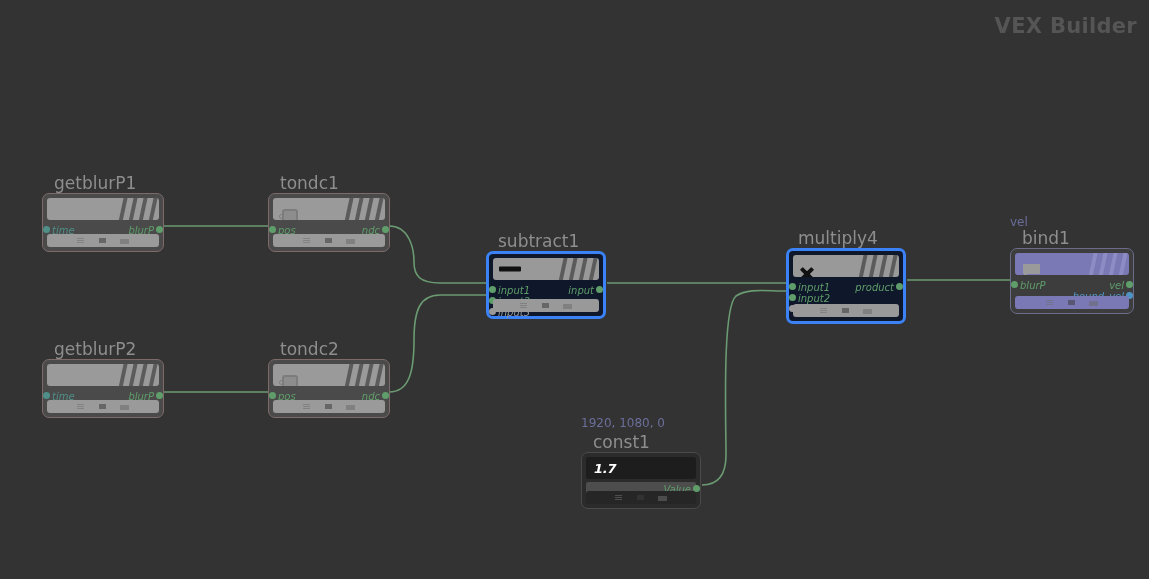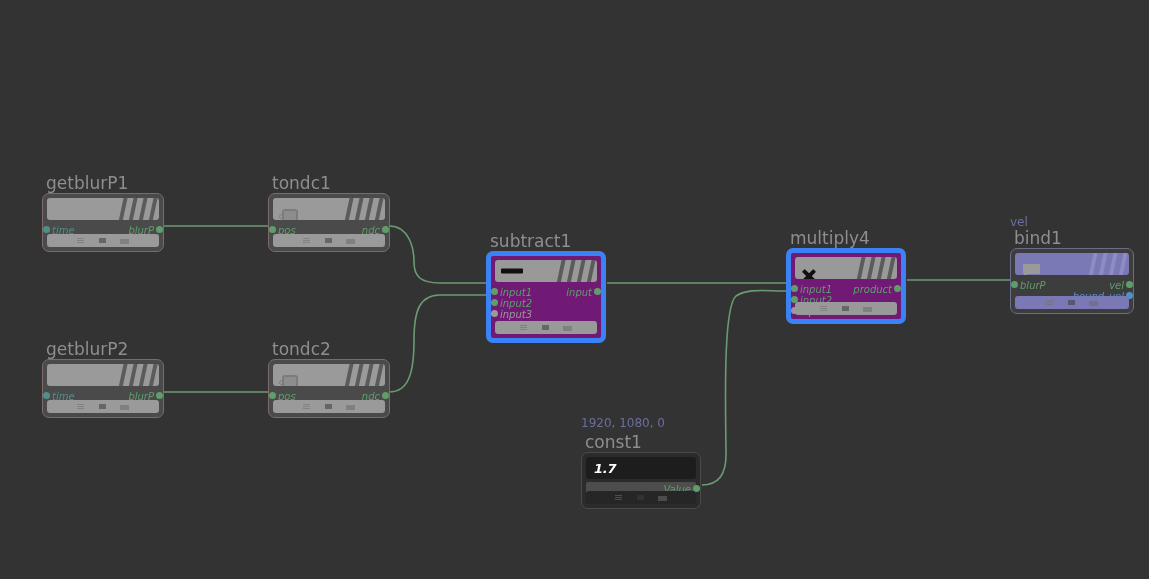--- a/index.html
+++ b/index.html
@@ -19,21 +19,21 @@
     letter-spacing:.3px;
     font-family:"DejaVu Sans","Liberation Sans",sans-serif;
   }
 
   
   #wires{position:absolute;left:0;top:0;width:1149px;height:579px;pointer-events:none;}
 
   
   .node{position:absolute;}
   .node-label{
-    position:absolute;left:4px;bottom:100%;
+    position:absolute;left:12px;bottom:100%;
     color:#8e8e8e;font-size:17px;line-height:19px;
     white-space:nowrap;
   }
   .node-sublabel{
     position:absolute;left:0;
     color:#6a6f9b;font-size:12px;line-height:14px;
     white-space:nowrap;
   }
   .node-box{
     position:relative;width:100%;height:100%;
@@ -75,21 +75,21 @@
       linear-gradient(#6f6f6f,#6f6f6f) 0 4px/7px 1px no-repeat;}
   .fi-sq{width:7px;height:5px;background:#3c3c3c;}
   .fi-dash{width:9px;height:3px;margin-top:1px;background:#6b6b6b;}
 
   
   .skin-gray .node-box{background:#4a4a4a;border:1px solid #7d6a6a;}
   .skin-gray .hdr{background:#9a9a9a;}
   .skin-gray .ftr{background:#9a9a9a;}
 
   
-  .skin-dark .node-box{background:#701a75;border:5px solid #3b82f6;padding-left:36px;}
+  .skin-dark .node-box{background:#0f172a;border:3px solid #3b82f6;padding-left:36px;}
   .skin-dark .hdr{background:#999999;}
   .skin-dark .ftr{background:#999999;}
 
   
   .skin-purple .node-box{background:#3d3d3d;border:1px solid #6b6b8a;}
   .skin-purple .hdr{background:#7b79b5;}
   .skin-purple .ftr{background:#7b79b5;}
   .skin-purple .hdr .stripes i{background:#8e8cc4;}
 
   
@@ -119,20 +119,21 @@
   .ic-sq .n{position:absolute;left:0;top:5px;width:3px;height:3px;border:1px solid #7c7c7c;border-radius:50%;}
   .ic-bubble{width:20px;height:15px;position:relative;}
   .ic-bubble .b{position:absolute;left:2px;top:0;width:17px;height:10px;background:#9a9a9a;border-radius:1px;}
   .ic-bubble .t{position:absolute;left:3px;top:9px;width:0;height:0;border-left:4px solid #9a9a9a;border-bottom:6px solid transparent;}
 </style>
 </head>
 <body>
 
 <div id="canvas">
 
+  <div class="app-title">VEX Builder</div>
 
   <svg id="wires" viewBox="0 0 1149 579" xmlns="http://www.w3.org/2000/svg">
       <path d="M163,226 L268,226" fill="none" stroke="#6b9b72" stroke-width="1.6"></path>
       <path d="M163,392 L268,392" fill="none" stroke="#6b9b72" stroke-width="1.6"></path>
       <path d="M389,226 C409,226 414,248 414,262 C414,276 420,283 440,283 L486,283" fill="none" stroke="#6b9b72" stroke-width="1.6"></path>
       <path d="M389,392 C409,392 414,372 414,340 C414,310 420,295 440,295 L486,295" fill="none" stroke="#6b9b72" stroke-width="1.6"></path>
       <path d="M607,283 L786,283" fill="none" stroke="#6b9b72" stroke-width="1.6"></path>
       <path d="M702,485 C716,485 726,478 726,455 C726,420 722,308 736,296 C748,288 765,291 786,291" fill="none" stroke="#6b9b72" stroke-width="1.6"></path>
       <path d="M907,280 L1010,280" fill="none" stroke="#6b9b72" stroke-width="1.6"></path>
     </svg>
@@ -207,21 +208,21 @@
             </span></div>
           <div class="port in" style="top:31px"><span class="dot" style="background:#5f9e6a"></span><span class="lbl" style="color:#5f9e6a">pos</span></div>
           <div class="port out" style="top:31px"><span class="lbl" style="color:#5f9e6a">ndc</span><span class="dot" style="background:#5f9e6a"></span></div>
           <div class="ftr">
             <span class="fi fi-list" style="left:50%;margin-left:-26px"></span>
             <span class="fi fi-sq" style="left:50%;margin-left:-4px"></span>
             <span class="fi fi-dash" style="left:50%;margin-left:17px"></span>
           </div>
         </div>
       </div>
-      <div class="node skin-dark" style="left: 486px; top: 251px; width: 120px; height: 92px;">
+      <div class="node skin-dark" style="left: 486px; top: 251px; width: 120px; height: 68px;">
         <div class="node-label">subtract1</div>
         <div class="node-box">
           <div class="hdr">
             <span class="hdr-icon ic-minus"></span>
             <span class="stripes">
               <i style="right:30px"></i>
               <i style="right:20px"></i>
               <i style="right:10px"></i>
               <i style="right:0"></i>
             </span>

